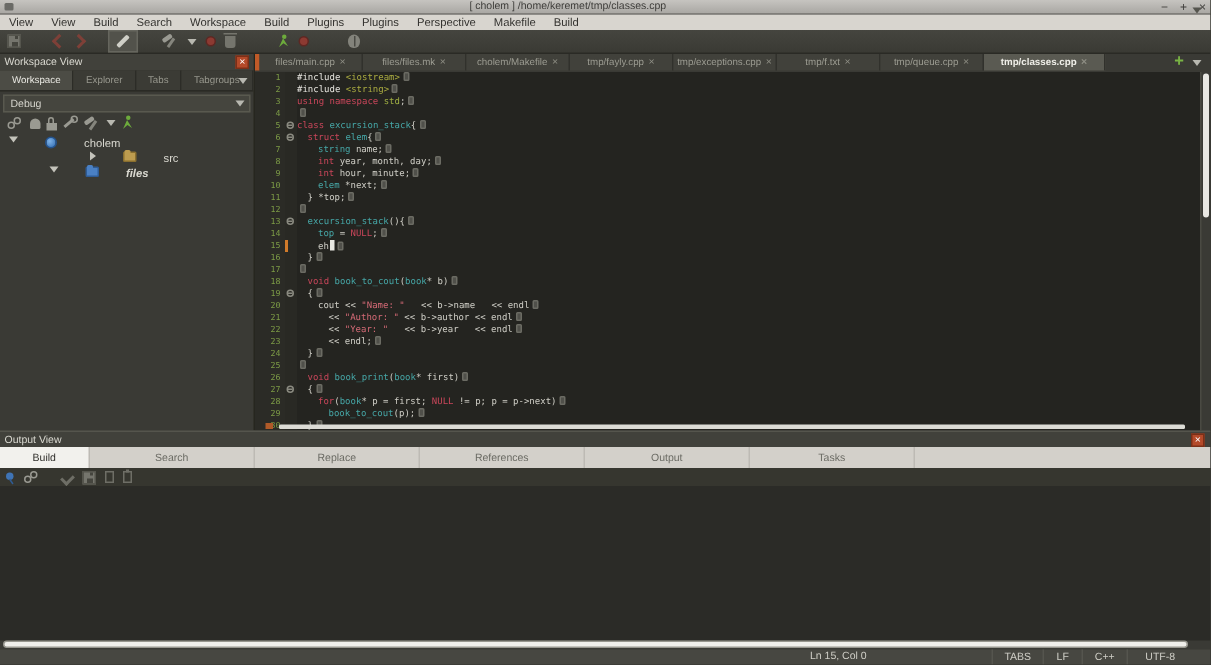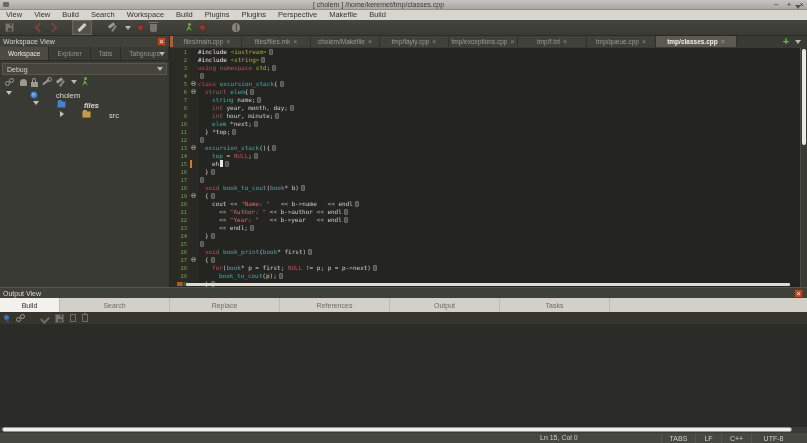--- a/index.html
+++ b/index.html
@@ -266,29 +266,29 @@
         <span class="ic ic-caret-down"></span>
         <span class="ic ic-run"></span>
       </span>
     </div>
   <div class="tree">
       <div class="tree-row" style="padding-left: 6px;">
         <span class="exp-open"></span>
         <span class="ws-dot"></span>
         <span class="tree-label">cholem</span>
       </div>
+      <div class="tree-row" style="padding-left: 60px;">
+        <span class="exp-closed"></span>
+        <span class="folder folder-tan"></span>
+        <span class="tree-label">src</span>
+      </div>
       <div class="tree-row" style="padding-left: 33px;">
         <span class="exp-open"></span>
         <span class="folder folder-blue"></span>
         <span class="tree-label bold">files</span>
-      </div>
-      <div class="tree-row" style="padding-left: 60px;">
-        <span class="exp-closed"></span>
-        <span class="folder folder-tan"></span>
-        <span class="tree-label">src</span>
       </div>
     </div>
 </div>
 
 <div class="editor">
   <div>
       <div class="cl">
         <span class="ln">1</span>
         <span class="fold"></span>
         <span class="ct" style="padding-left: 0px;"><span class="c-pre">#include </span><span class="c-ang">&lt;iostream&gt;</span><span class="eol"></span></span>

